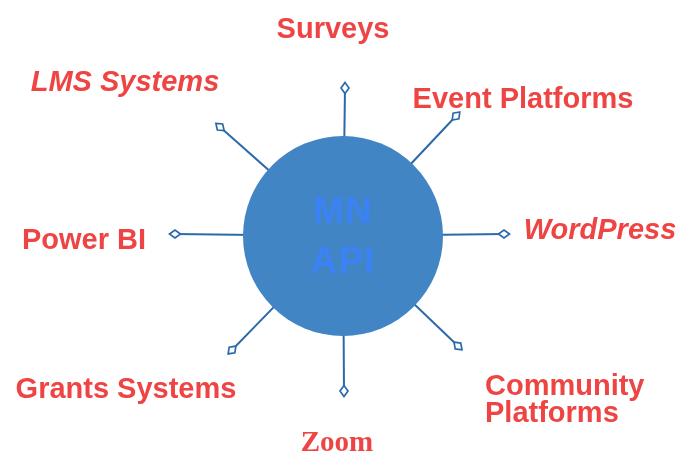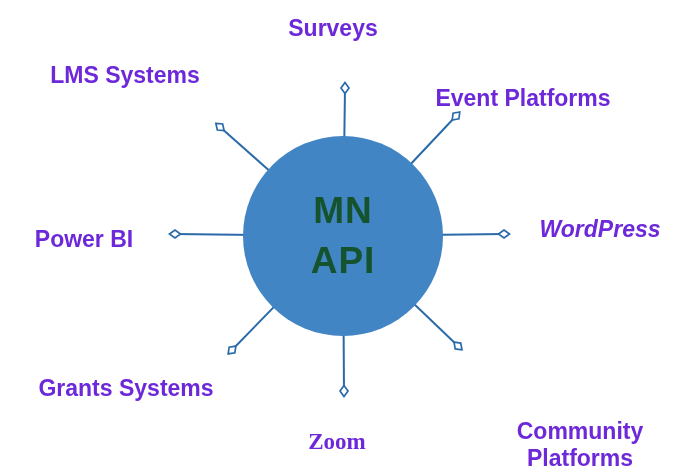--- a/index.html
+++ b/index.html
@@ -17,41 +17,40 @@
   }
   .diagram-svg {
     position: absolute;
     left: 0;
     top: 0;
   }
   .spoke-label {
     position: absolute;
     transform: translateX(-50%);
     font-weight: bold;
-    font-size: 23px;
+    font-size: 29px;
     line-height: 27px;
-    color: #6d28d9;
-    text-align: center;
+    color: #ef4444;
     white-space: nowrap;
   }
   .spoke-label.wrap {
     white-space: normal;
     width: 190px;
   }
   .hub-label {
     position: absolute;
     left: 243px;
     top: 136px;
     width: 200px;
     height: 200px;
     display: flex;
     flex-direction: column;
     align-items: center;
     justify-content: center;
-    color: #14532d;
+    color: #3b82f6;
     font-weight: bold;
     font-size: 37px;
     letter-spacing: 1px;
     line-height: 50px;
   }
 </style>
 </head>
 <body>
 
 <div class="canvas">
@@ -83,19 +82,19 @@
   </svg>
 
   <div class="hub-label">
     <span>MN</span>
     <span>API</span>
   </div>
 
   <div class="spoke-label" style="left:333px; top:15px;">Surveys</div>
   <div class="spoke-label" style="left:523px; top:85px;">Event Platforms</div>
   <div class="spoke-label" style="left:600px; top:216px;font-style:italic;">WordPress</div>
-  <div class="spoke-label wrap" style="left:580px; top:372px;margin-top:46px;">Community Platforms</div>
+  <div class="spoke-label wrap" style="left:580px; top:372px;">Community Platforms</div>
   <div class="spoke-label" style="left:337px; top:428px;font-family:Liberation Serif, serif;">Zoom</div>
   <div class="spoke-label" style="left:126px; top:375px;">Grants Systems</div>
   <div class="spoke-label" style="left:84px;  top:226px;">Power BI</div>
-  <div class="spoke-label" style="left:125px; top:62px;">LMS Systems</div>
+  <div class="spoke-label" style="left:125px; top:68px;font-style:italic;">LMS Systems</div>
 
 </div>
 
 </body></html>

